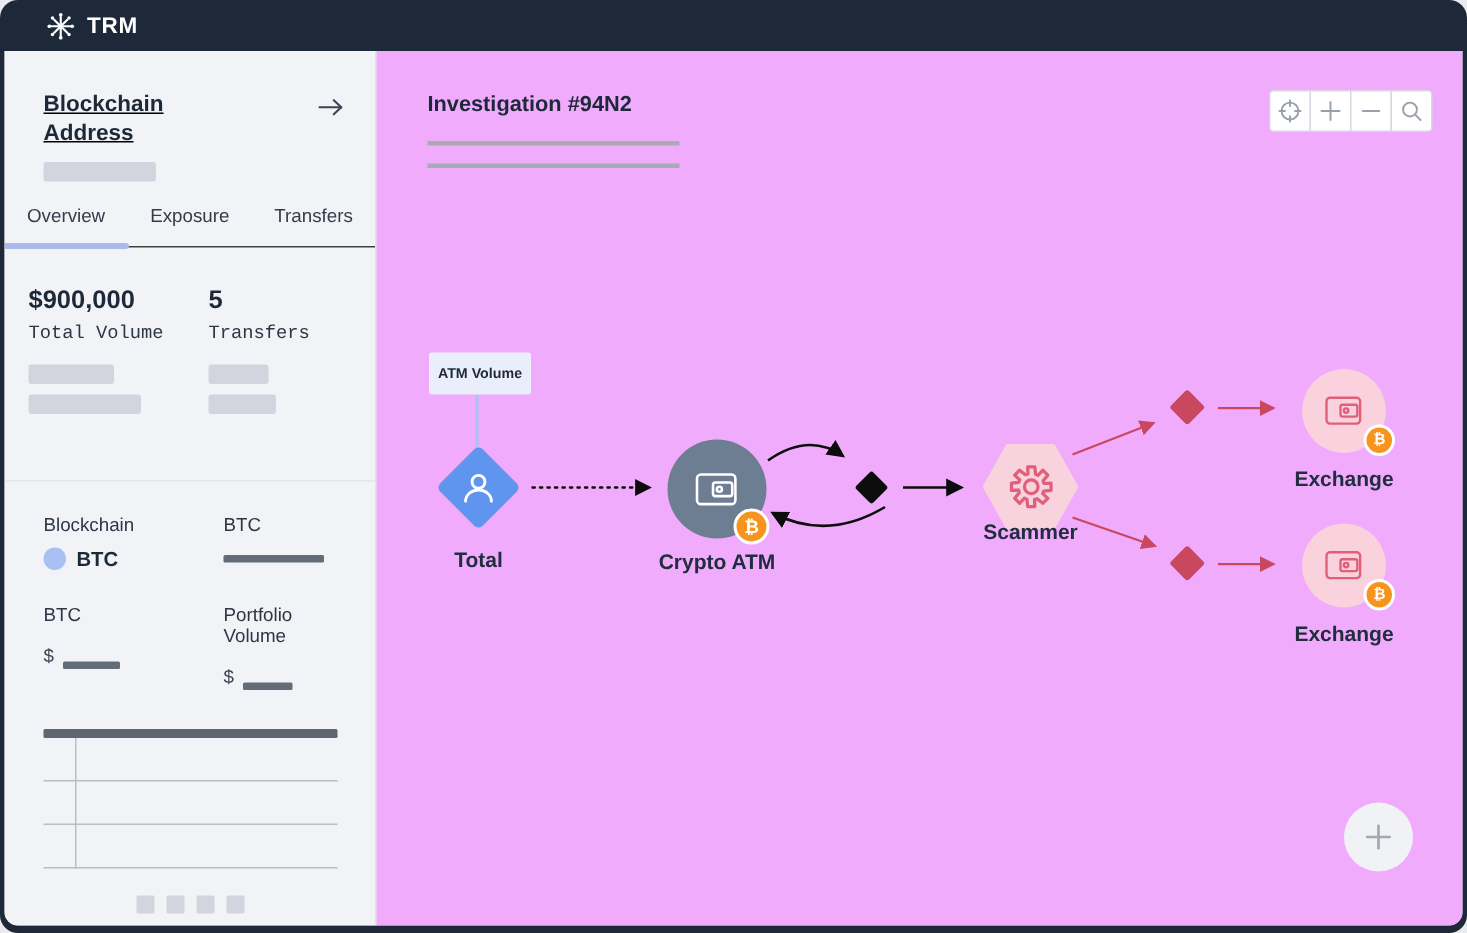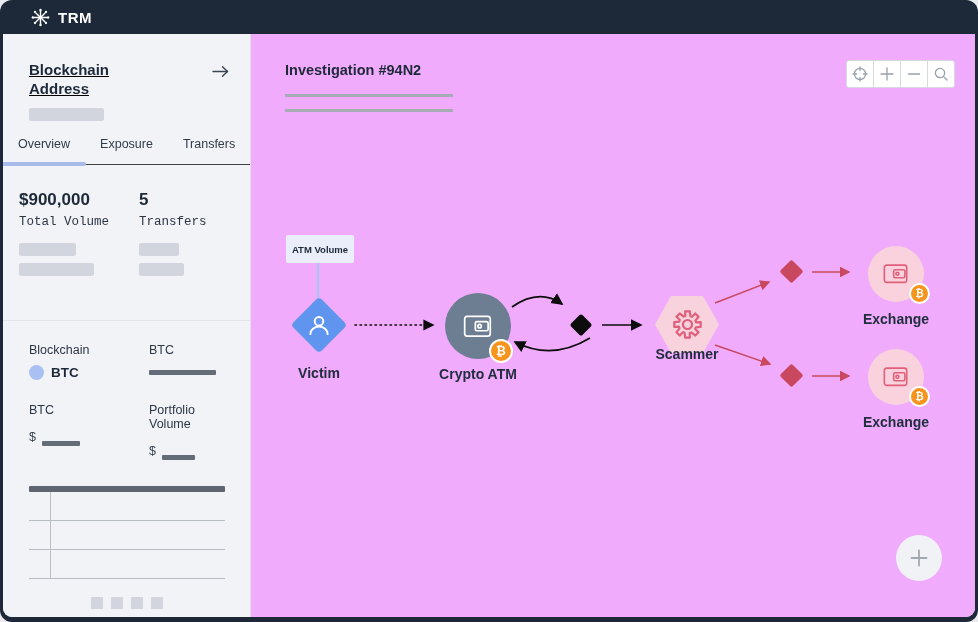--- a/index.html
+++ b/index.html
@@ -250,21 +250,21 @@
 
       <div class="receipt-line"></div>
       <div class="receipt">ATM Volume</div>
 
       <div class="diamond-blue">
         <svg width="28" height="28" viewBox="0 0 26 26" fill="none" stroke="#ffffff" stroke-width="1.8" stroke-linecap="round">
           <circle cx="13" cy="9.5" r="4"></circle>
           <path d="M5,21.5 a8,7 0 0 1 16,0"></path>
         </svg>
       </div>
-      <div class="node-label" style="left:68px; top:331px;">Victim</div>
+      <div class="node-label" style="left:68px; top:331px;">Total</div>
 
       <div class="atm-circle">
         <svg width="32" height="27" viewBox="0 0 30 25" fill="none" stroke="#ffffff" stroke-width="1.6" stroke-linejoin="round">
           <rect x="2.5" y="3" width="24" height="18.5" rx="2.5"></rect>
           <rect x="12.5" y="8" width="12" height="8.5" rx="1.5"></rect>
           <circle cx="16.5" cy="12.2" r="1.6"></circle>
         </svg>
       </div>
       <div class="btc-badge btc-atm">₿</div>
       <div class="node-label" style="left:227px; top:332px;">Crypto ATM</div>

